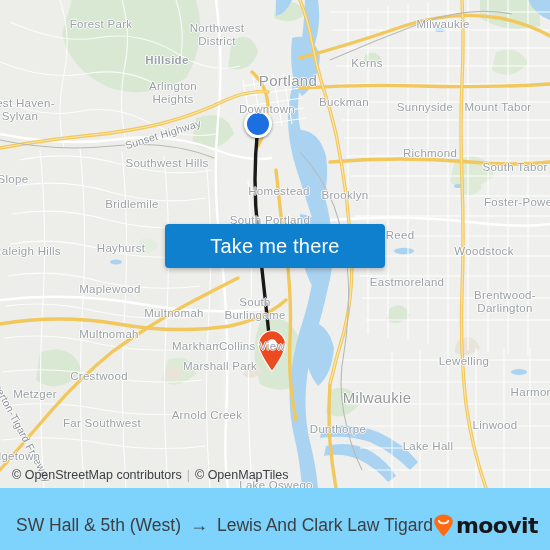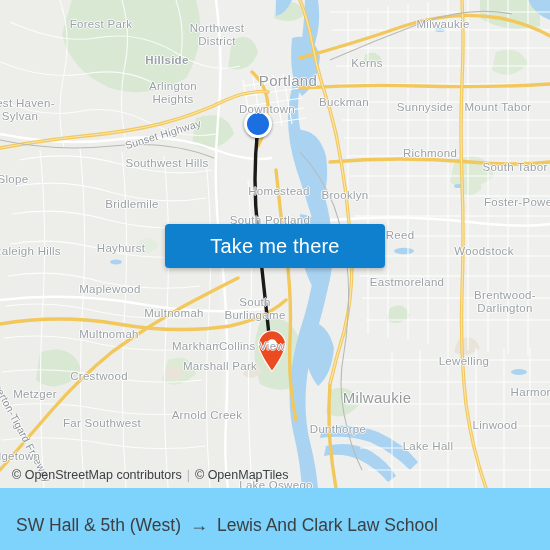--- a/index.html
+++ b/index.html
@@ -430,17 +430,27 @@
       <span>© OpenMapTiles</span>
     </div>
 
     <button id="cta-button">Take me there</button>
   </div>
 
   <div id="footer">
     <div id="route-summary">
       <span>SW Hall &amp; 5th (West)</span>
       <span class="arrow">→</span>
-      <span>Lewis And Clark Law School</span>
+      <span>Lewis And Clark Law Tigard</span>
+    </div>
+    <div id="moovit-logo">
+      <span style="display:flex;">
+        <svg viewBox="0 0 24 26" width="21" height="23" xmlns="http://www.w3.org/2000/svg">
+          <path d="M12 25.5 C12 25.5 22.6 13.8 22.6 8.9 C22.6 3.6 17.9 0.4 12 0.4
+                   C6.1 0.4 1.4 3.6 1.4 8.9 C1.4 13.8 12 25.5 12 25.5 Z" fill="#ff6a13"></path>
+          <path d="M6.6 7.6 C7.9 11.6 16.1 11.6 17.4 7.6" fill="none" stroke="#ffffff" stroke-width="2.1" stroke-linecap="round"></path>
+        </svg>
+      </span>
+      <span id="moovit-wordmark">moovit</span>
     </div>
   </div>
 
 </div>
 
 </body></html>

